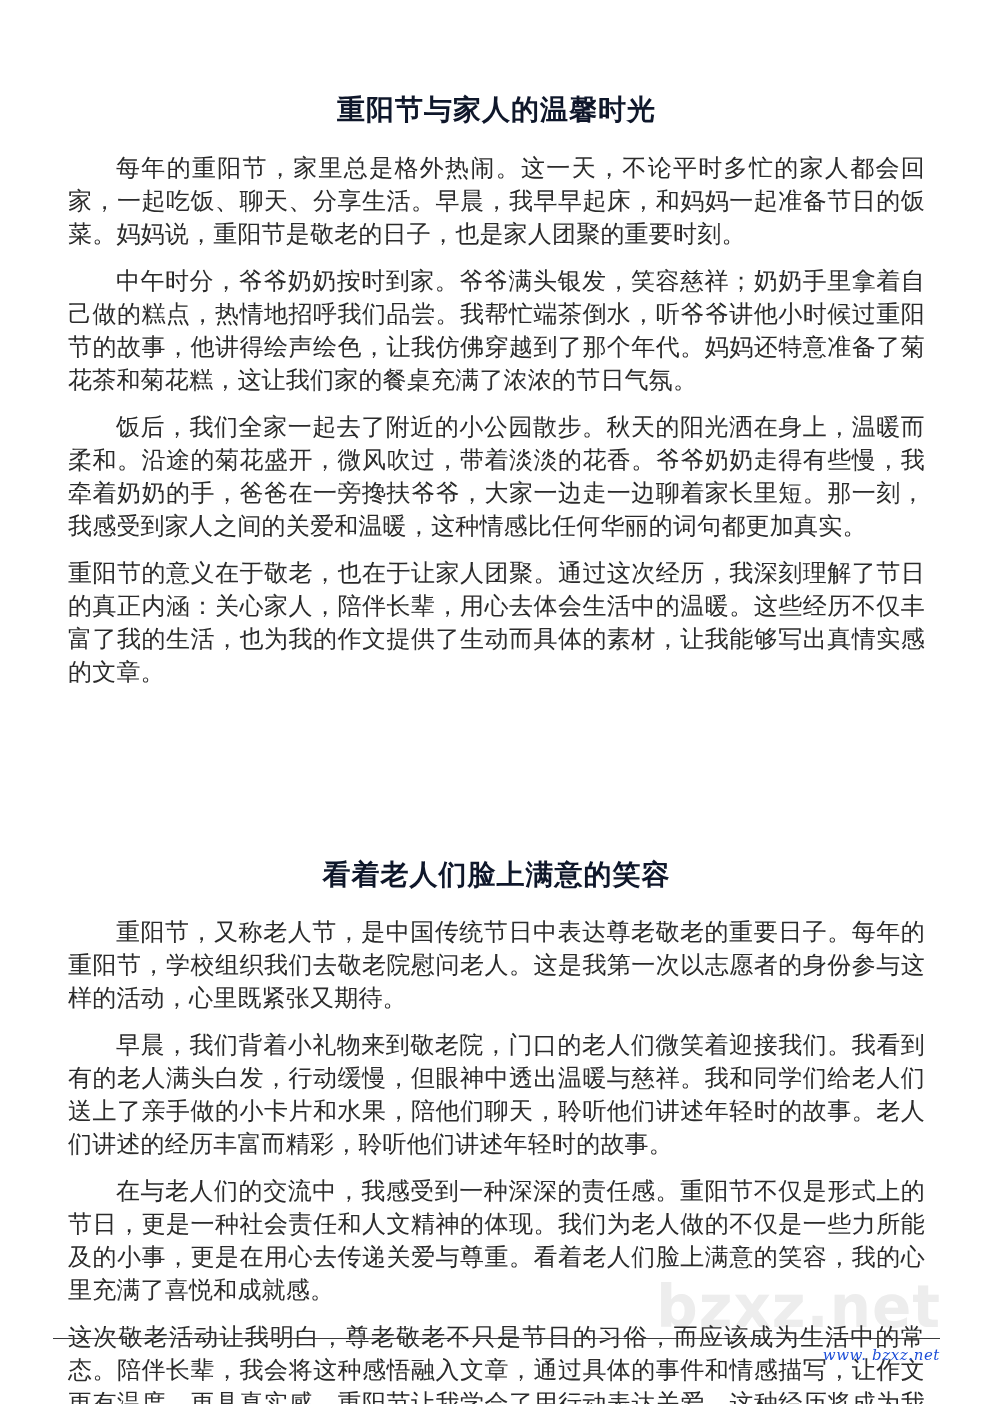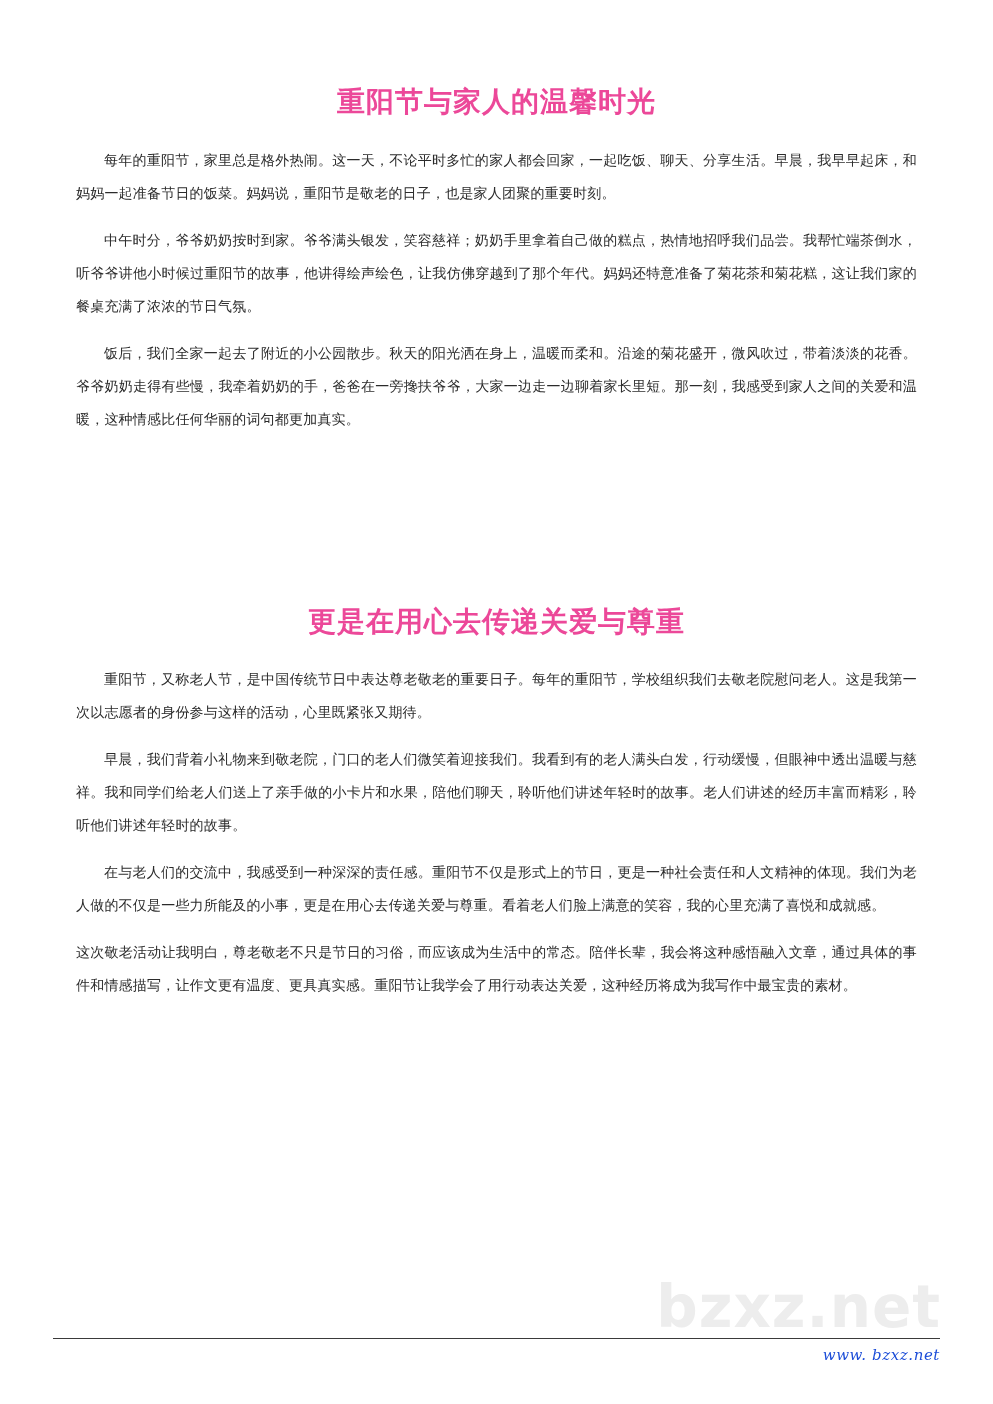--- a/index.html
+++ b/index.html
@@ -45,33 +45,33 @@
     padding: 0 68px;
     box-sizing: border-box;
   }
 
   .doc-title {
     text-align: center;
     font-family: "DejaVu Sans", "Liberation Sans", sans-serif;
     font-weight: bold;
     font-size: 28px;
     line-height: 1.3;
-    color: #ec4899;
-    margin: 8px;
+    color: #0f172a;
+    margin: 16px;
     letter-spacing: 1px;
   }
 
   .section-1 .doc-title { padding-top: 76px; }
   .section-2 .doc-title { padding-top: 66px; }
 
   .para {
-    font-size: 14px;
+    font-size: 24px;
     line-height: 33px;
     color: #2b2b2b;
-    margin: 8px;
+    margin: 0;
     text-align: justify;
     text-justify: inter-ideograph;
     letter-spacing: 0.2px;
   }
 
   .para.indent { text-indent: 2em; }
   .para.no-indent { text-indent: 0; }
 
   .section-1 .para-block { margin-top: 24px; }
   .section-2 .para-block { margin-top: 22px; }
@@ -113,27 +113,28 @@
 
   <div class="content">
 
     <div class="section section-1">
       <h1 class="doc-title">重阳节与家人的温馨时光</h1>
 
       <div class="para-block">
         <p class="para indent">每年的重阳节，家里总是格外热闹。这一天，不论平时多忙的家人都会回家，一起吃饭、聊天、分享生活。早晨，我早早起床，和妈妈一起准备节日的饭菜。妈妈说，重阳节是敬老的日子，也是家人团聚的重要时刻。</p>
         <p class="para indent">中午时分，爷爷奶奶按时到家。爷爷满头银发，笑容慈祥；奶奶手里拿着自己做的糕点，热情地招呼我们品尝。我帮忙端茶倒水，听爷爷讲他小时候过重阳节的故事，他讲得绘声绘色，让我仿佛穿越到了那个年代。妈妈还特意准备了菊花茶和菊花糕，这让我们家的餐桌充满了浓浓的节日气氛。</p>
         <p class="para indent">饭后，我们全家一起去了附近的小公园散步。秋天的阳光洒在身上，温暖而柔和。沿途的菊花盛开，微风吹过，带着淡淡的花香。爷爷奶奶走得有些慢，我牵着奶奶的手，爸爸在一旁搀扶爷爷，大家一边走一边聊着家长里短。那一刻，我感受到家人之间的关爱和温暖，这种情感比任何华丽的词句都更加真实。</p>
+        <p class="para no-indent">重阳节的意义在于敬老，也在于让家人团聚。通过这次经历，我深刻理解了节日的真正内涵：关心家人，陪伴长辈，用心去体会生活中的温暖。这些经历不仅丰富了我的生活，也为我的作文提供了生动而具体的素材，让我能够写出真情实感的文章。</p>
       </div>
     </div>
 
     <div class="section-gap"></div>
 
     <div class="section section-2">
-      <h1 class="doc-title">更是在用心去传递关爱与尊重</h1>
+      <h1 class="doc-title">看着老人们脸上满意的笑容</h1>
 
       <div class="para-block">
         <p class="para indent">重阳节，又称老人节，是中国传统节日中表达尊老敬老的重要日子。每年的重阳节，学校组织我们去敬老院慰问老人。这是我第一次以志愿者的身份参与这样的活动，心里既紧张又期待。</p>
         <p class="para indent">早晨，我们背着小礼物来到敬老院，门口的老人们微笑着迎接我们。我看到有的老人满头白发，行动缓慢，但眼神中透出温暖与慈祥。我和同学们给老人们送上了亲手做的小卡片和水果，陪他们聊天，聆听他们讲述年轻时的故事。老人们讲述的经历丰富而精彩，聆听他们讲述年轻时的故事。</p>
         <p class="para indent">在与老人们的交流中，我感受到一种深深的责任感。重阳节不仅是形式上的节日，更是一种社会责任和人文精神的体现。我们为老人做的不仅是一些力所能及的小事，更是在用心去传递关爱与尊重。看着老人们脸上满意的笑容，我的心里充满了喜悦和成就感。</p>
         <p class="para no-indent">这次敬老活动让我明白，尊老敬老不只是节日的习俗，而应该成为生活中的常态。陪伴长辈，我会将这种感悟融入文章，通过具体的事件和情感描写，让作文更有温度、更具真实感。重阳节让我学会了用行动表达关爱，这种经历将成为我写作中最宝贵的素材。</p>
       </div>
     </div>
 
   </div>

